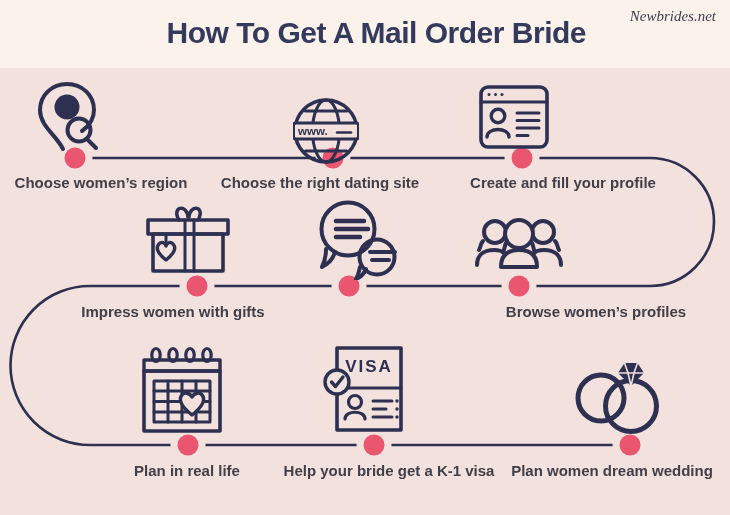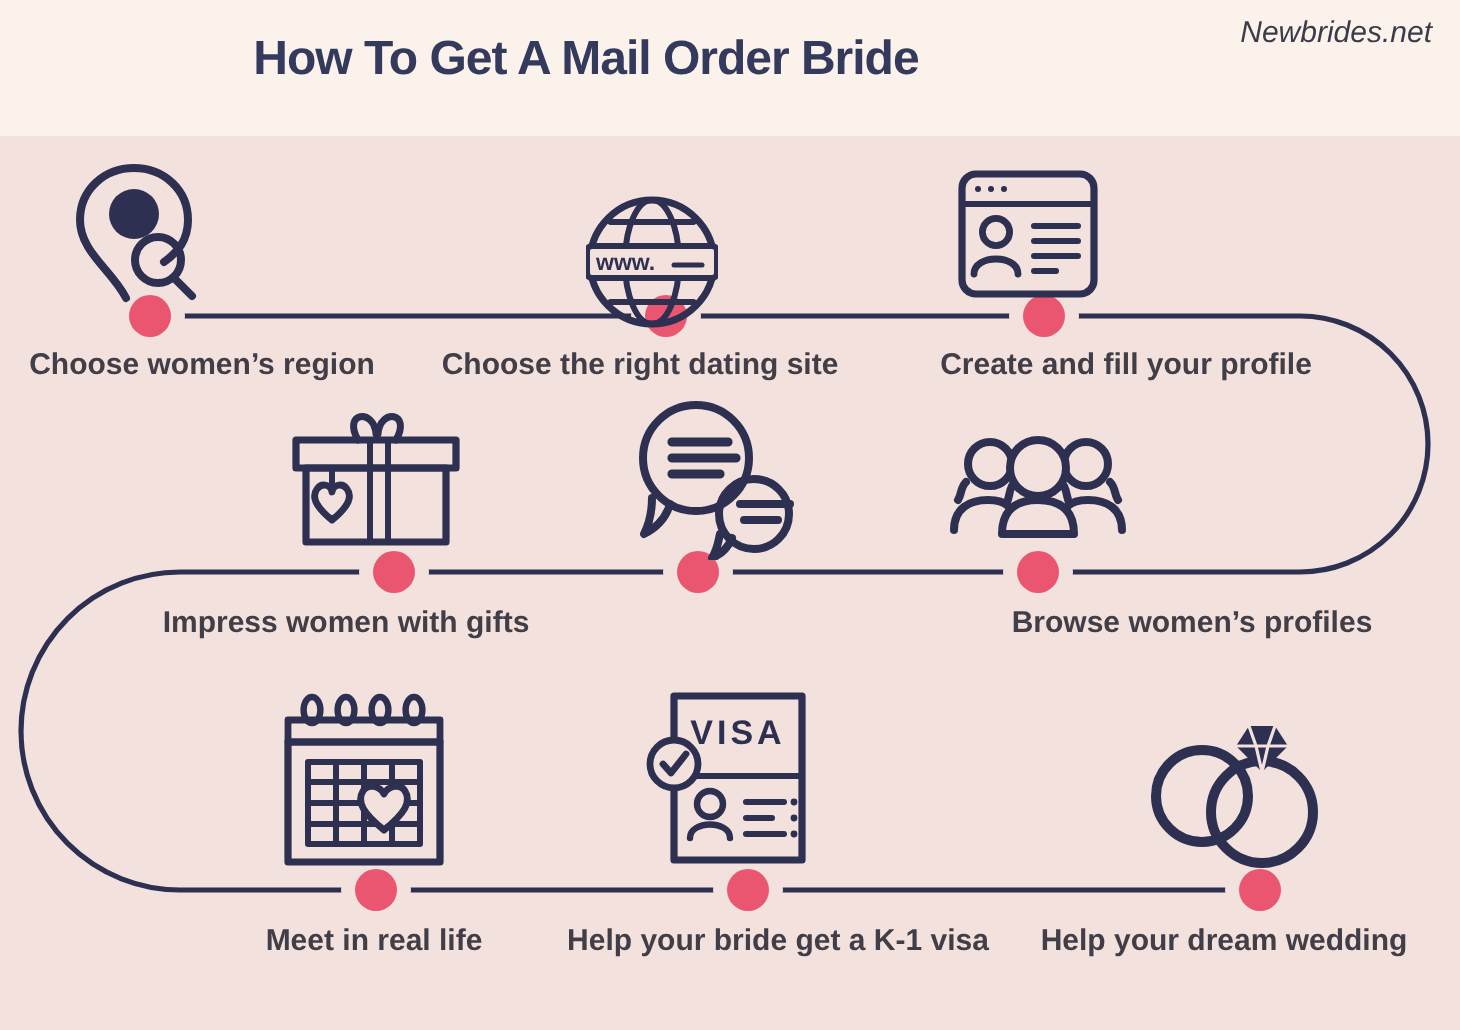--- a/index.html
+++ b/index.html
@@ -3,23 +3,23 @@
 <meta charset="utf-8">
 <style>
   :root{
     --header_bg:#fcf2ec; --body_bg:#f2e1dc; --line:#2d3050;
     --dot:#ea5570; --label:#413e48; --title:#333a5c;
   }
   html,body{margin:0;padding:0;}
   body{font-family:"Liberation Sans",sans-serif;}
   #stage{position:relative;width:730px;height:515px;background:var(--body_bg);overflow:hidden;}
   #header{position:absolute;left:0;top:0;width:730px;height:68px;background:var(--header_bg);}
-  #title{position:absolute;left:0;top:16px;width:586px;text-align:center;margin:0;
-         font-size:24px;font-weight:bold;letter-spacing:-0.5px;color:var(--title);}
-  #brand{position:absolute;right:14px;top:8px;font-size:15px;font-style:italic;color:#3b3b4a;}
+  #title{position:absolute;left:0;top:16px;width:586px;text-align:right;margin:0;
+         font-size:30px;font-weight:bold;letter-spacing:-0.5px;color:var(--title);}
+  #brand{position:absolute;right:14px;top:8px;font-size:15px;font-style:italic;color:#3b3b4a;font-family:Liberation Serif, serif;}
   .icn{position:absolute;}
   .icn svg{display:block;}
   .st{stroke:var(--line);fill:none;stroke-linecap:round;stroke-linejoin:round;}
   .fl{fill:var(--line);stroke:none;}
   .mask{fill:var(--body_bg);}
   .itxt{fill:var(--line);font-family:"Liberation Sans",sans-serif;font-weight:bold;}
   .lbl{position:absolute;transform:translateX(-50%);white-space:nowrap;
        font-size:15px;color:var(--label);font-weight:bold;}
   #connector{position:absolute;left:0;top:0;}
 </style>
@@ -181,17 +181,17 @@
       <path class="fl" d="M44 17 L50.5 7 L63.5 7 L70 17 L57 30 Z"></path>
       <path d="M44 17 H70 M50.5 7 L54 17 M63.5 7 L60 17 M54 17 L57 30 M60 17 L57 30" stroke="var(--body_bg)" stroke-width="1.6" fill="none"></path>
     </svg>
   </div>
 
   <div class="lbl" style="left:101px;top:174px">Choose women’s region</div>
   <div class="lbl" style="left:320px;top:174px">Choose the right dating site</div>
   <div class="lbl" style="left:563px;top:174px">Create and fill your profile</div>
   <div class="lbl" style="left:173px;top:303px">Impress women with gifts</div>
   <div class="lbl" style="left:596px;top:303px">Browse women’s profiles</div>
-  <div class="lbl" style="left:187px;top:462px">Meet in real life</div>
+  <div class="lbl" style="left:187px;top:462px">Plan in real life</div>
   <div class="lbl" style="left:389px;top:462px">Help your bride get a K-1 visa</div>
-  <div class="lbl" style="left:612px;top:462px">Help your dream wedding</div>
+  <div class="lbl" style="left:612px;top:462px">Plan women dream wedding</div>
 
 </div>
 
 </body></html>

